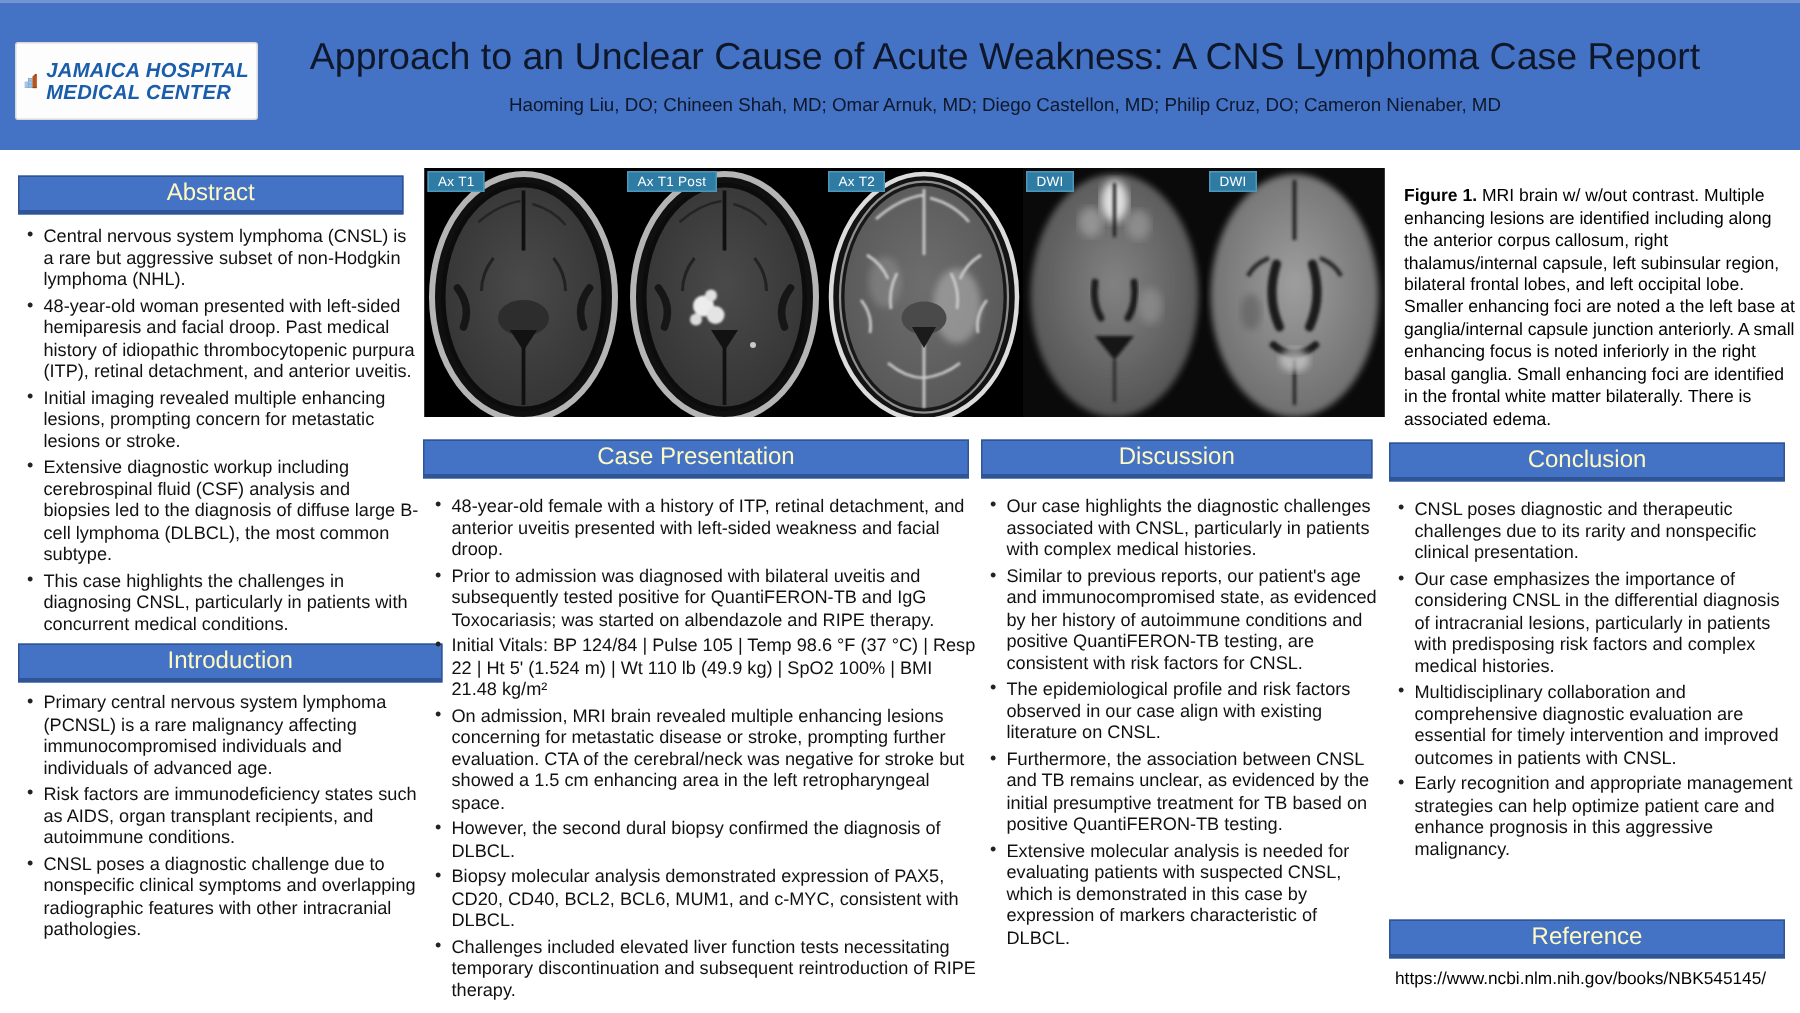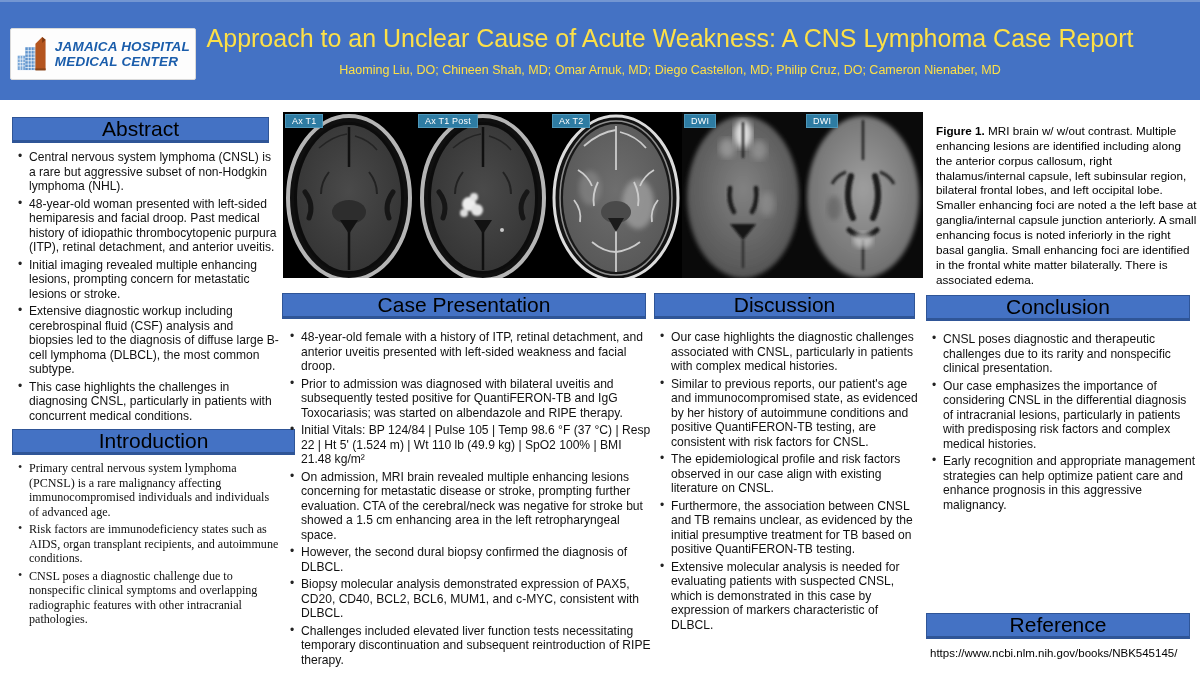--- a/index.html
+++ b/index.html
@@ -7,37 +7,37 @@
     width:1200px;height:675px;position:relative;overflow:hidden;
     background:#ffffff;font-family:"Liberation Sans", sans-serif;
     -webkit-font-smoothing:antialiased;
   }
   
   .poster-header{
     position:absolute;left:0;top:0;width:1200px;height:100px;
     background:#4472C4;border-top:2px solid #7396d2;box-sizing:border-box;
   }
   .logo-box{
-    position:absolute;left:10px;top:26px;width:186px;height:52px;
+    position:absolute;left:10px;top:26px;width:162px;height:52px;
     background:#fdfdfd;border:1px solid #d9d9d9;border-radius:2px;
     display:flex;align-items:center;gap:5px;padding:2px 5px;box-sizing:border-box;
   }
   .logo-text{
     color:#1a5dab;font-weight:bold;font-style:italic;
     font-size:13.5px;line-height:1.12;white-space:nowrap;letter-spacing:.2px;
   }
-  .header-center{position:absolute;left:150px;right:10px;text-align:center;color:#fde047;}
+  .header-center{position:absolute;left:150px;right:10px;text-align:center;color:#0f172a;}
   .poster-title{top:22px;font-size:25px;font-weight:normal;}
   .poster-authors{top:61px;font-size:12.5px;}
   .poster-affil{top:79px;font-size:12.5px;}
   
   .bar{
     position:absolute;background:#4472C4;border:1px solid #2F5597;
-    border-bottom-width:3px;box-sizing:border-box;color:#000000;
-    text-align:center;font-size:21px;height:26px;line-height:22px;
+    border-bottom-width:3px;box-sizing:border-box;color:#fef9c3;
+    text-align:center;font-size:16px;height:26px;line-height:22px;
   }
   
   ul.bullets{
     position:absolute;margin:0;padding:0 0 0 15px;list-style:none;
     color:#111;font-size:12.1px;line-height:1.2;
   }
   ul.bullets li{position:relative;margin:0 0 3px 0;}
   ul.bullets li::before{content:"\2022";position:absolute;left:-11px;top:-1px;font-size:12px;color:#222;}
   
   .mri-strip{
@@ -84,21 +84,21 @@
 <div class="bar" style="left:12px;top:117px;width:257px;">Abstract</div>
 <ul class="bullets" style="left:14px;top:150px;width:250px;">
     <li>Central nervous system lymphoma (CNSL) is a rare but aggressive subset of non-Hodgkin lymphoma (NHL).</li>
     <li>48-year-old woman presented with left-sided hemiparesis and facial droop. Past medical history of idiopathic thrombocytopenic purpura (ITP), retinal detachment, and anterior uveitis.</li>
     <li>Initial imaging revealed multiple enhancing lesions, prompting concern for metastatic lesions or stroke.</li>
     <li>Extensive diagnostic workup including cerebrospinal fluid (CSF) analysis and biopsies led to the diagnosis of diffuse large B-cell lymphoma (DLBCL), the most common subtype.</li>
     <li>This case highlights the challenges in diagnosing CNSL, particularly in patients with concurrent medical conditions.</li>
   </ul>
 
 <div class="bar" style="left:12px;top:429px;width:283px;">Introduction</div>
-<ul class="bullets" style="left:14px;top:461px;width:250px;font-family:Liberation Serif, serif;">
+<ul class="bullets" style="left:14px;top:461px;width:250px;">
     <li>Primary central nervous system lymphoma (PCNSL) is a rare malignancy affecting immunocompromised individuals and individuals of advanced age.</li>
     <li>Risk factors are immunodeficiency states such as AIDS, organ transplant recipients, and autoimmune conditions.</li>
     <li>CNSL poses a diagnostic challenge due to nonspecific clinical symptoms and overlapping radiographic features with other intracranial pathologies.</li>
   </ul>
 
 <div class="mri-strip">
 
   <div class="mri-panel" style="width:133px;">
     <svg viewBox="0 0 133 166" preserveAspectRatio="none">
       <defs>
@@ -272,17 +272,18 @@
     <li>Similar to previous reports, our patient's age and immunocompromised state, as evidenced by her history of autoimmune conditions and positive QuantiFERON-TB testing, are consistent with risk factors for CNSL.</li>
     <li>The epidemiological profile and risk factors observed in our case align with existing literature on CNSL.</li>
     <li>Furthermore, the association between CNSL and TB remains unclear, as evidenced by the initial presumptive treatment for TB based on positive QuantiFERON-TB testing.</li>
     <li>Extensive molecular analysis is needed for evaluating patients with suspected CNSL, which is demonstrated in this case by expression of markers characteristic of DLBCL.</li>
   </ul>
 
 <div class="bar" style="left:926px;top:295px;width:264px;">Conclusion</div>
 <ul class="bullets" style="left:928px;top:332px;width:256px;">
     <li>CNSL poses diagnostic and therapeutic challenges due to its rarity and nonspecific clinical presentation.</li>
     <li>Our case emphasizes the importance of considering CNSL in the differential diagnosis of intracranial lesions, particularly in patients with predisposing risk factors and complex medical histories.</li>
+    <li>Multidisciplinary collaboration and comprehensive diagnostic evaluation are essential for timely intervention and improved outcomes in patients with CNSL.</li>
     <li>Early recognition and appropriate management strategies can help optimize patient care and enhance prognosis in this aggressive malignancy.</li>
   </ul>
 
 <div class="bar" style="left:926px;top:613px;width:264px;">Reference</div>
 <div class="ref-url">https://www.ncbi.nlm.nih.gov/books/NBK545145/</div>
 
 </body></html>

